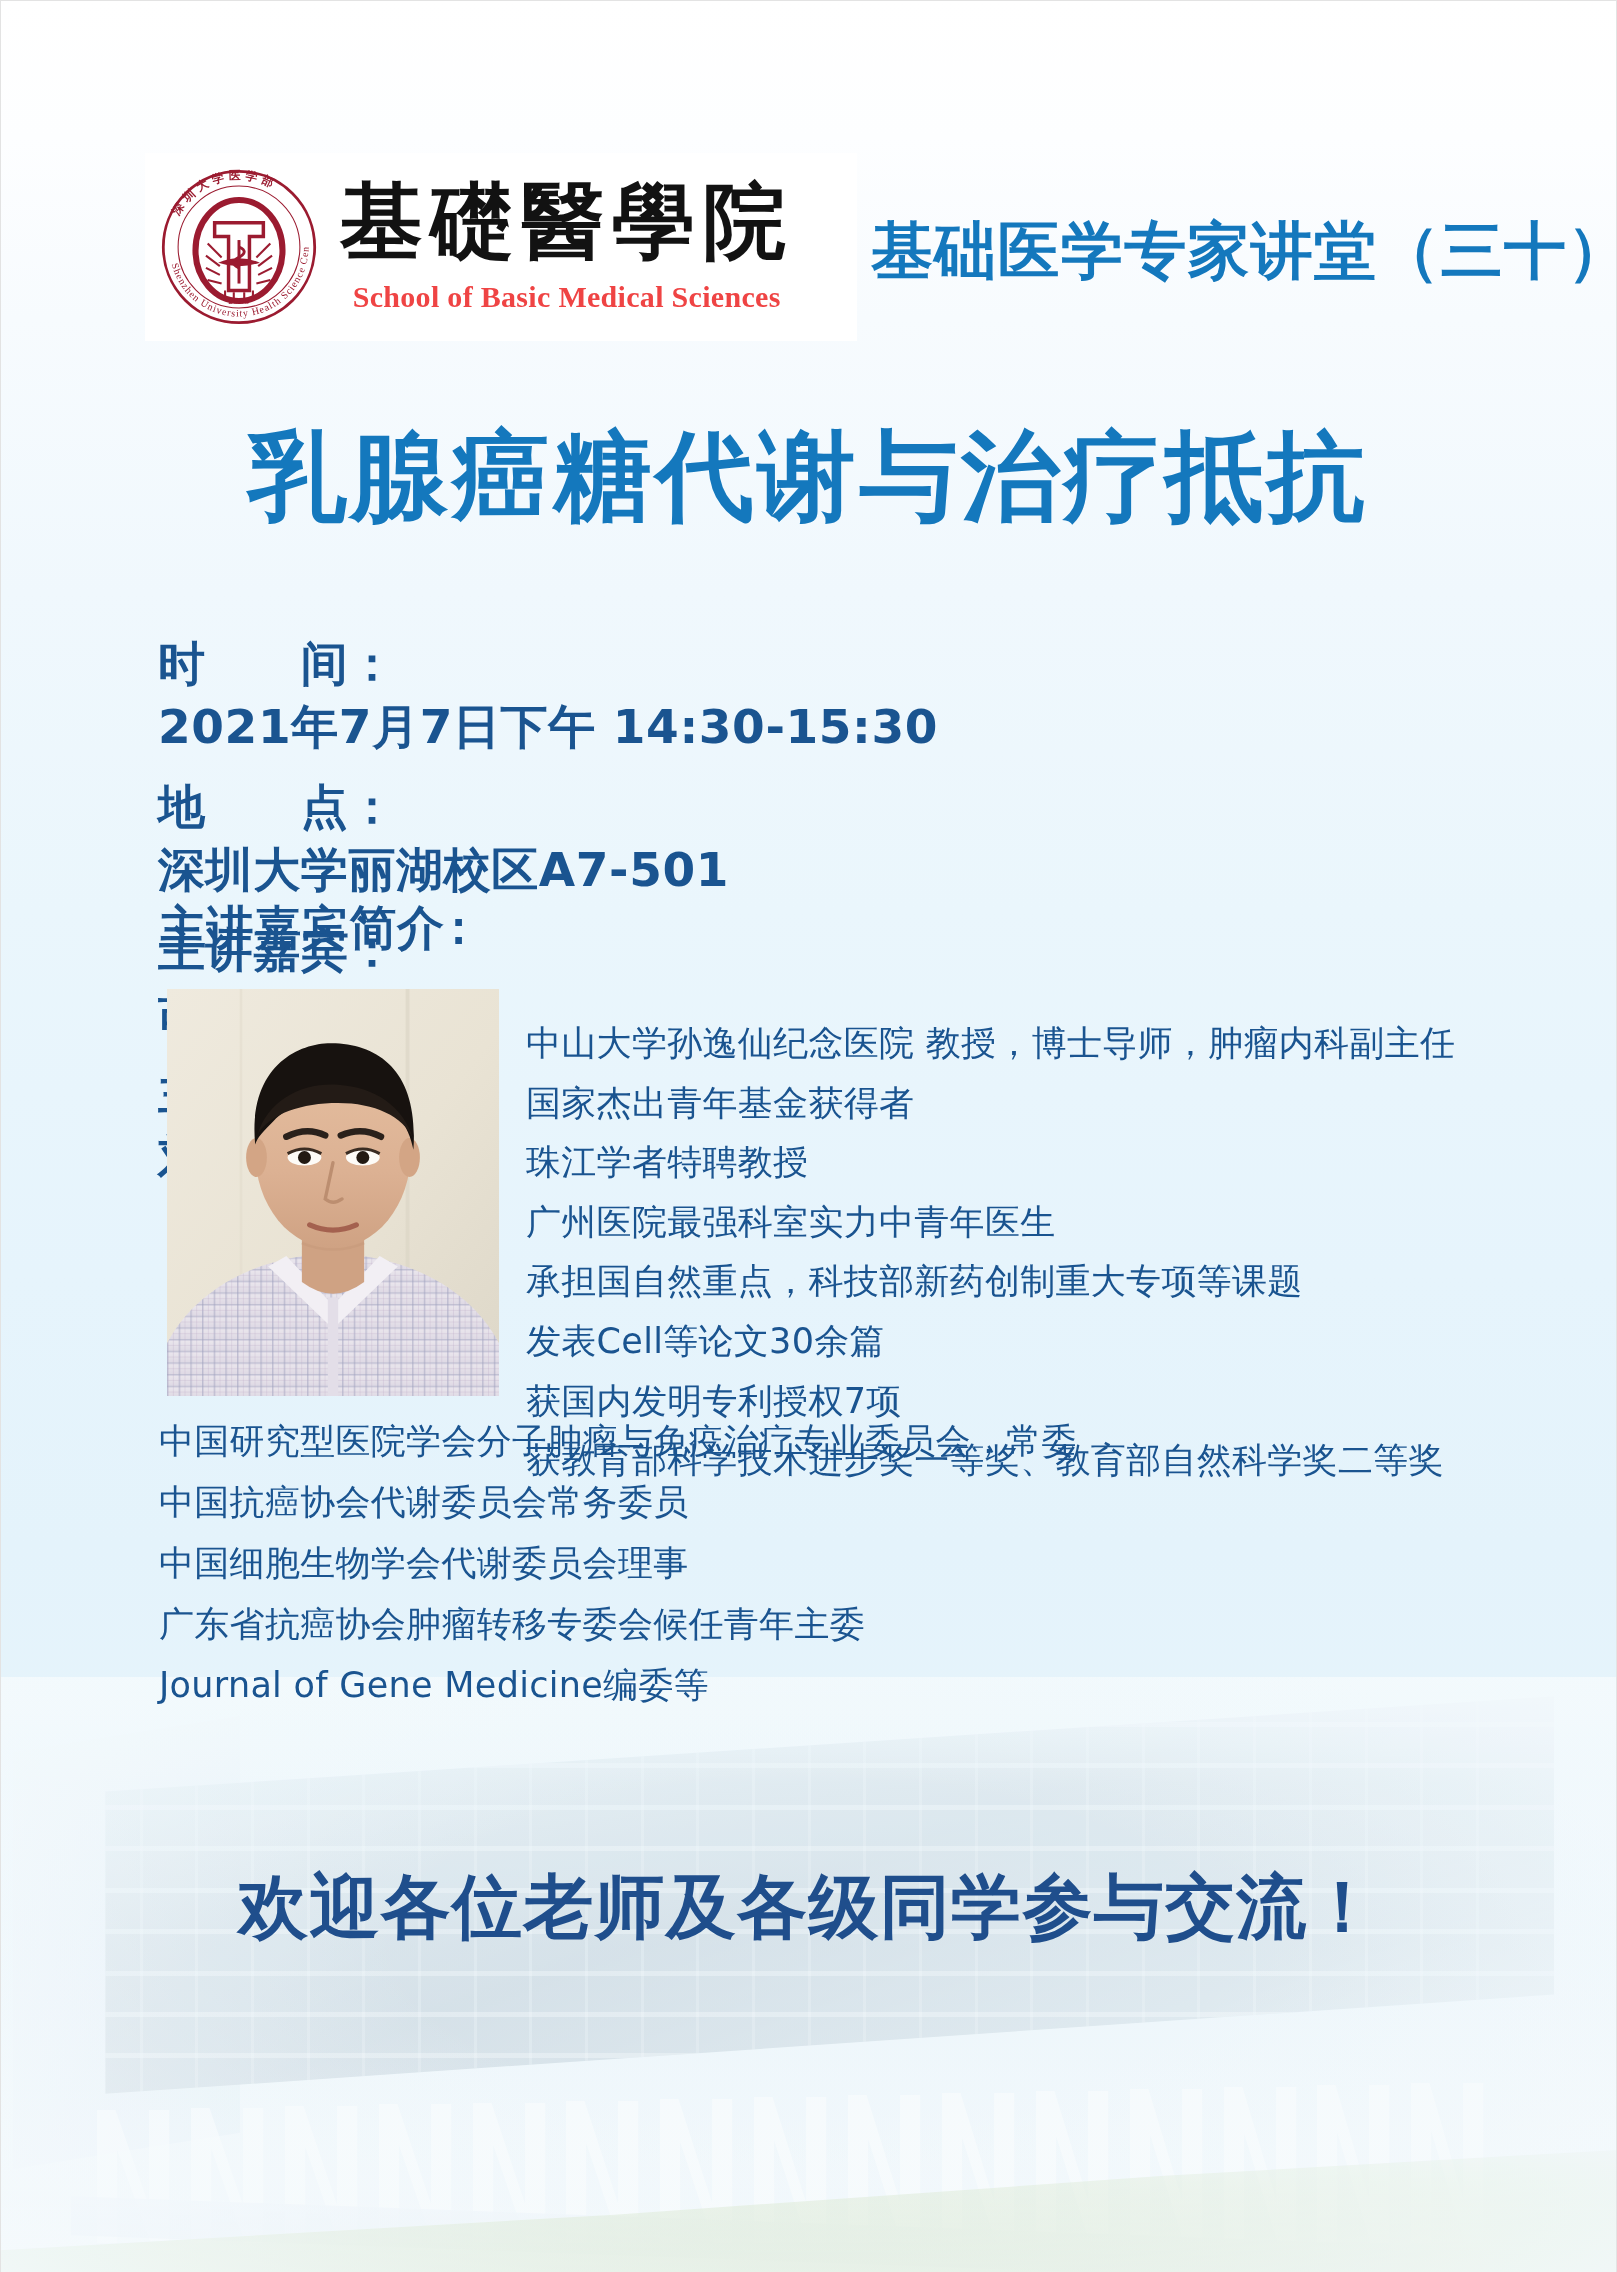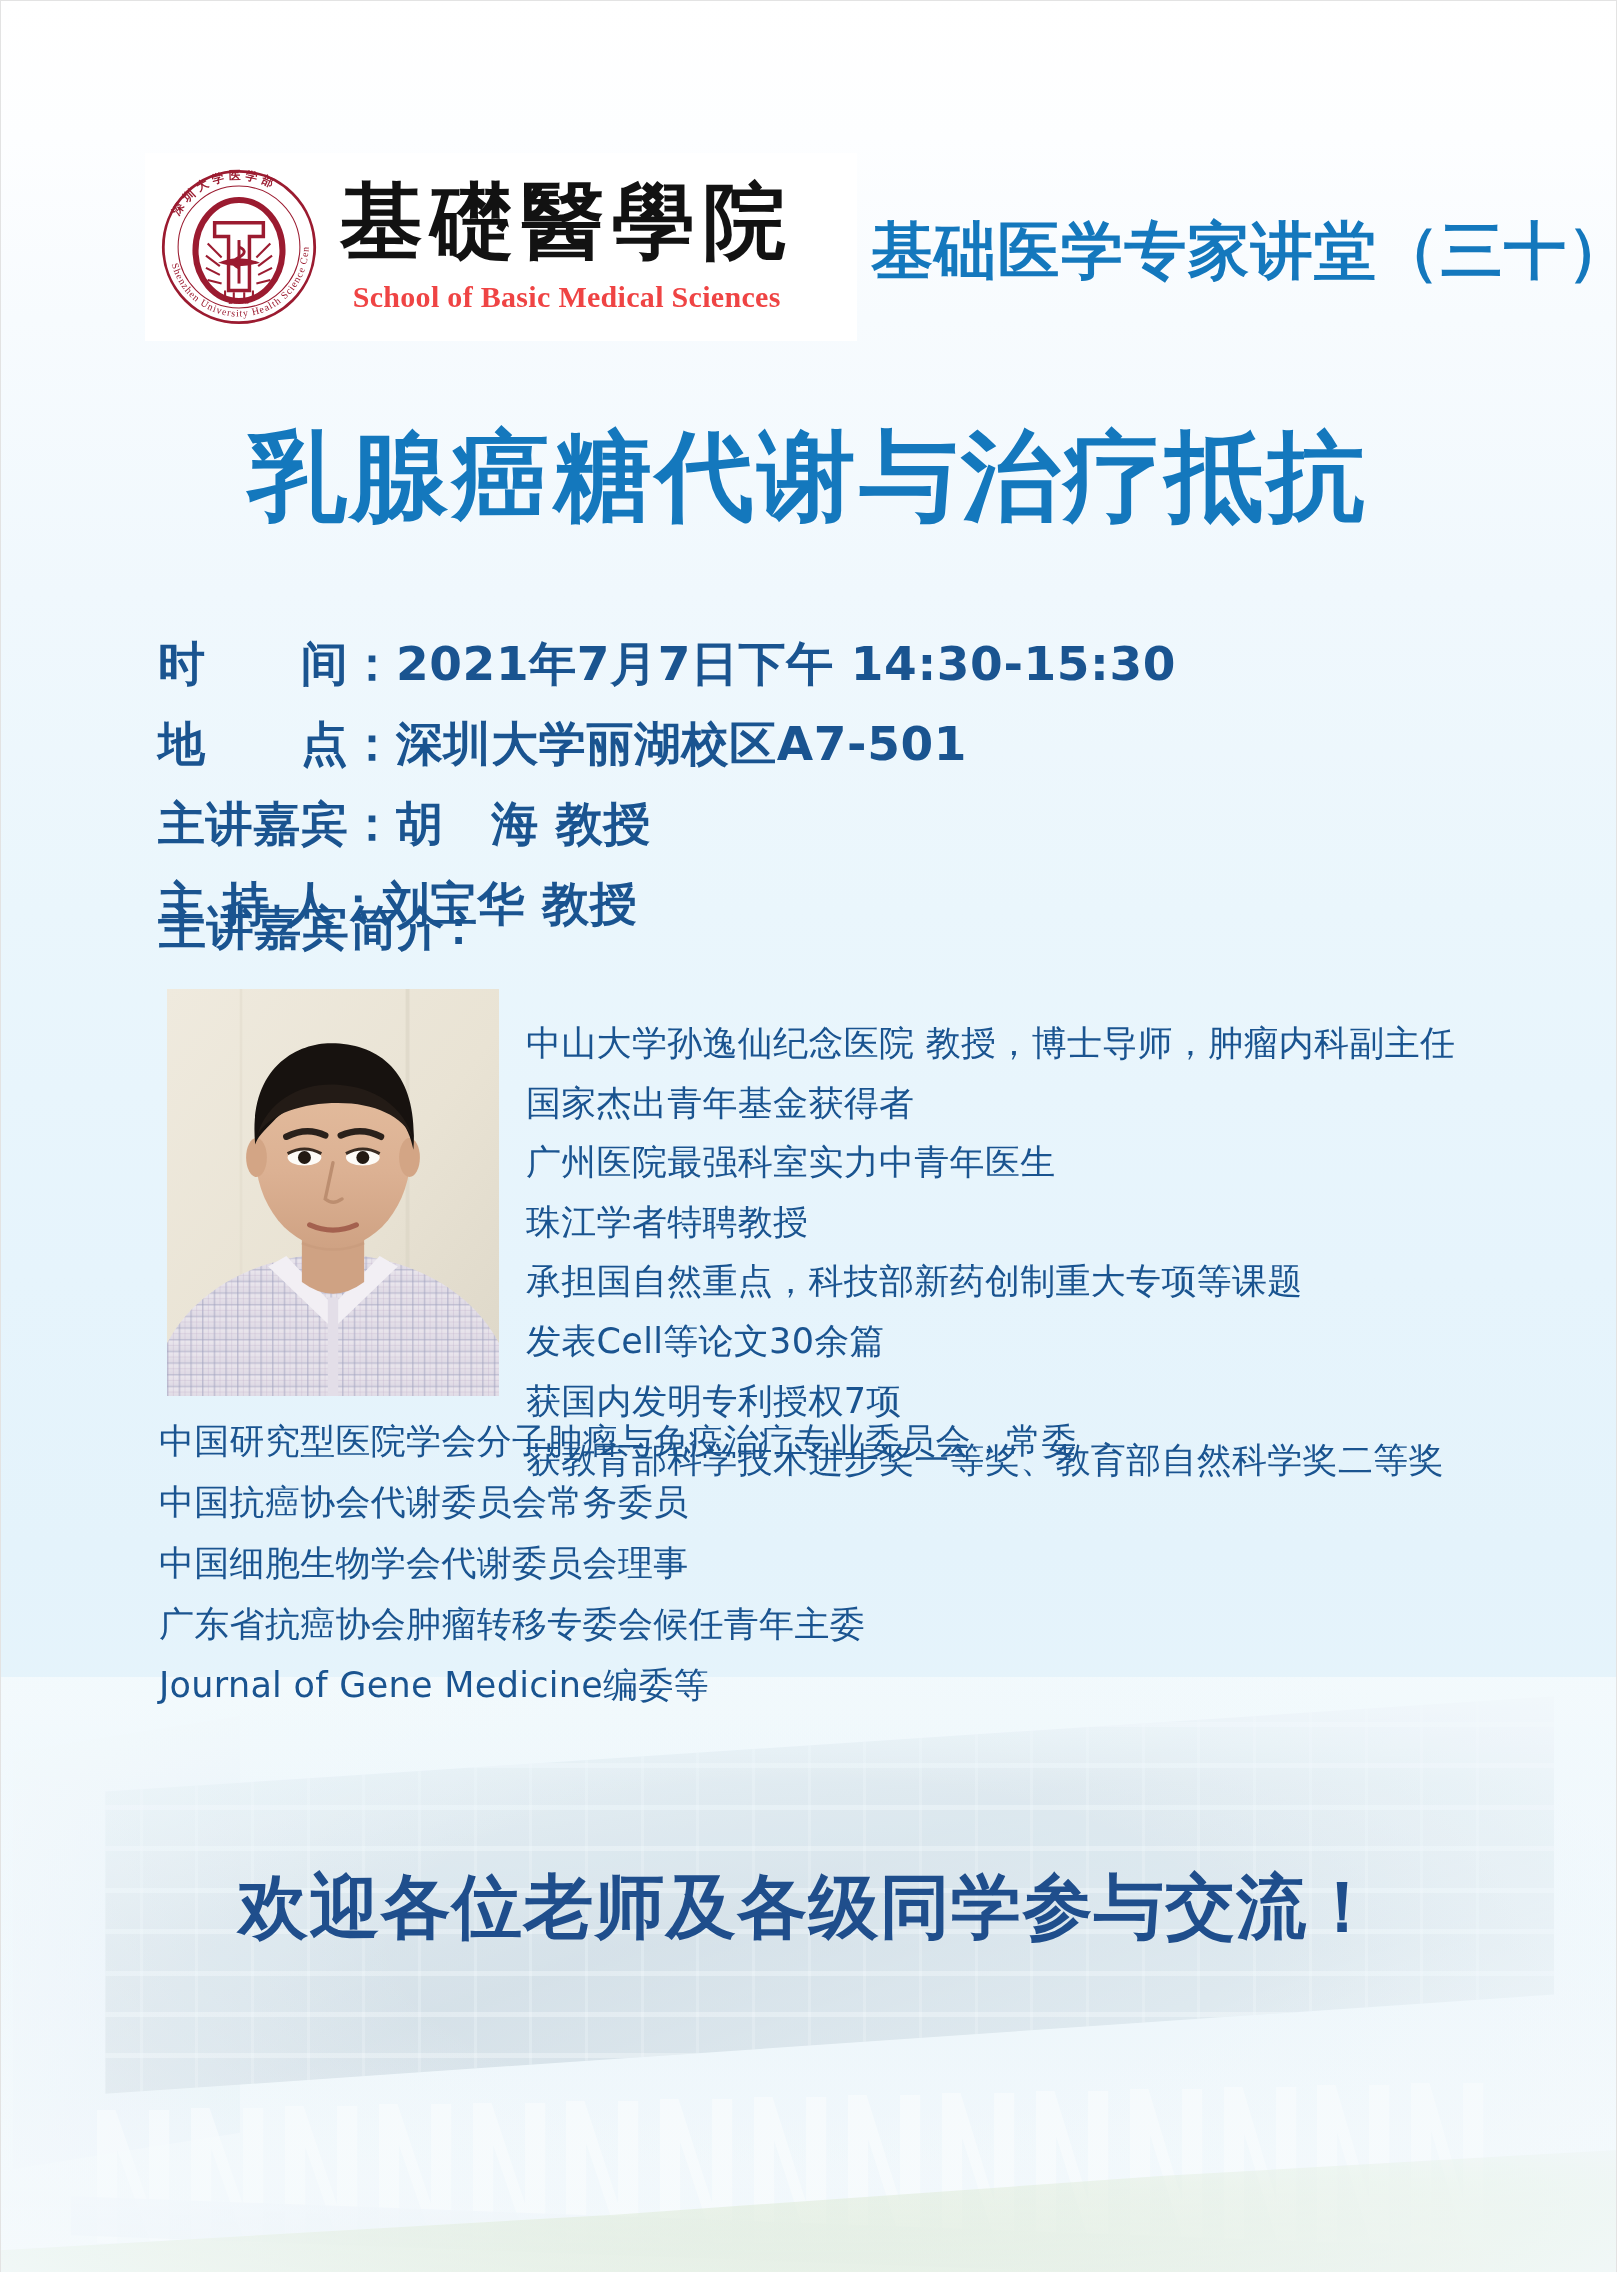--- a/index.html
+++ b/index.html
@@ -149,21 +149,21 @@
   }
 
   
   .details{
     position:absolute;left:158px;top:633px;width:1295px;
   }
   .drow{
     display:flex;align-items:baseline;
     font-size:47px;font-weight:700;color:#1a5490;
     font-family:"DejaVu Sans","Liberation Sans",sans-serif;
-    margin-bottom:17px;white-space:nowrap;
+    margin-bottom:17px;white-space:nowrap;flex-direction:column;
   }
   .dlabel{ min-width:214px; letter-spacing:0.6px; }
   .dvalue{ letter-spacing:0.6px; }
 
   
   .bio-heading{
     position:absolute;left:159px;top:897px;
     font-size:47px;font-weight:700;color:#1a5490;
     font-family:Liberation Mono, monospace;
     letter-spacing:0.6px;white-space:nowrap;
@@ -408,22 +408,22 @@
 
       <path d="M110 182 Q128 190 146 182" stroke="#a4614f" stroke-width="4" fill="none" stroke-linecap="round"></path>
 
       <path d="M104 196 Q128 206 152 196" stroke="#c6997b" stroke-width="2" fill="none" opacity=".6"></path>
     </svg>
   </div>
 
   <div class="bio-right">
     <div class="bio-line">中山大学孙逸仙纪念医院 教授，博士导师，肿瘤内科副主任</div>
     <div class="bio-line">国家杰出青年基金获得者</div>
+    <div class="bio-line">珠江学者特聘教授</div>
     <div class="bio-line">广州医院最强科室实力中青年医生</div>
-    <div class="bio-line">珠江学者特聘教授</div>
     <div class="bio-line">承担国自然重点，科技部新药创制重大专项等课题</div>
     <div class="bio-line">发表Cell等论文30余篇</div>
     <div class="bio-line">获国内发明专利授权7项</div>
     <div class="bio-line">获教育部科学技术进步奖一等奖、教育部自然科学奖二等奖</div>
   </div>
 
   <div class="bio-below">
     <div class="bio-line">中国研究型医院学会分子肿瘤与免疫治疗专业委员会，常委</div>
     <div class="bio-line">中国抗癌协会代谢委员会常务委员</div>
     <div class="bio-line">中国细胞生物学会代谢委员会理事</div>

